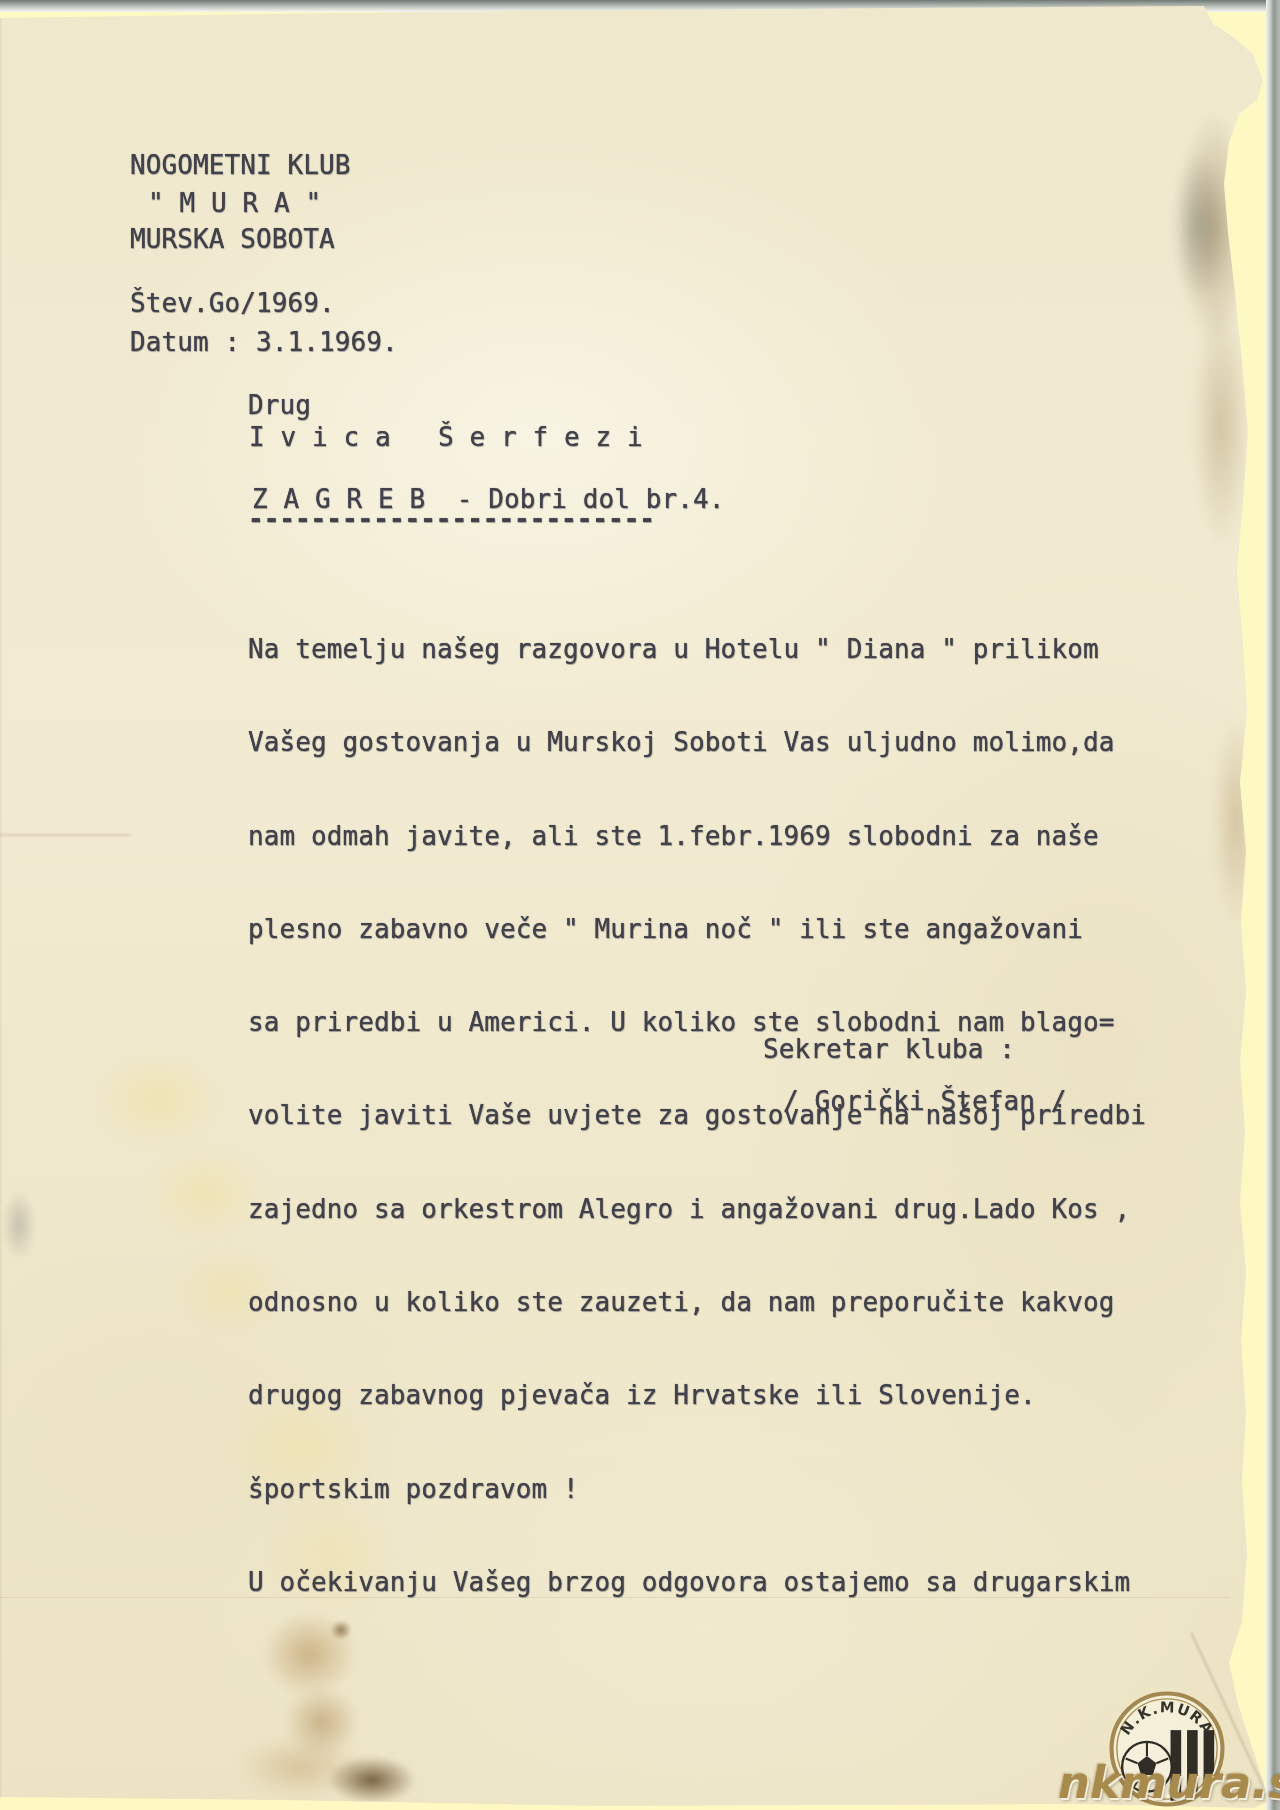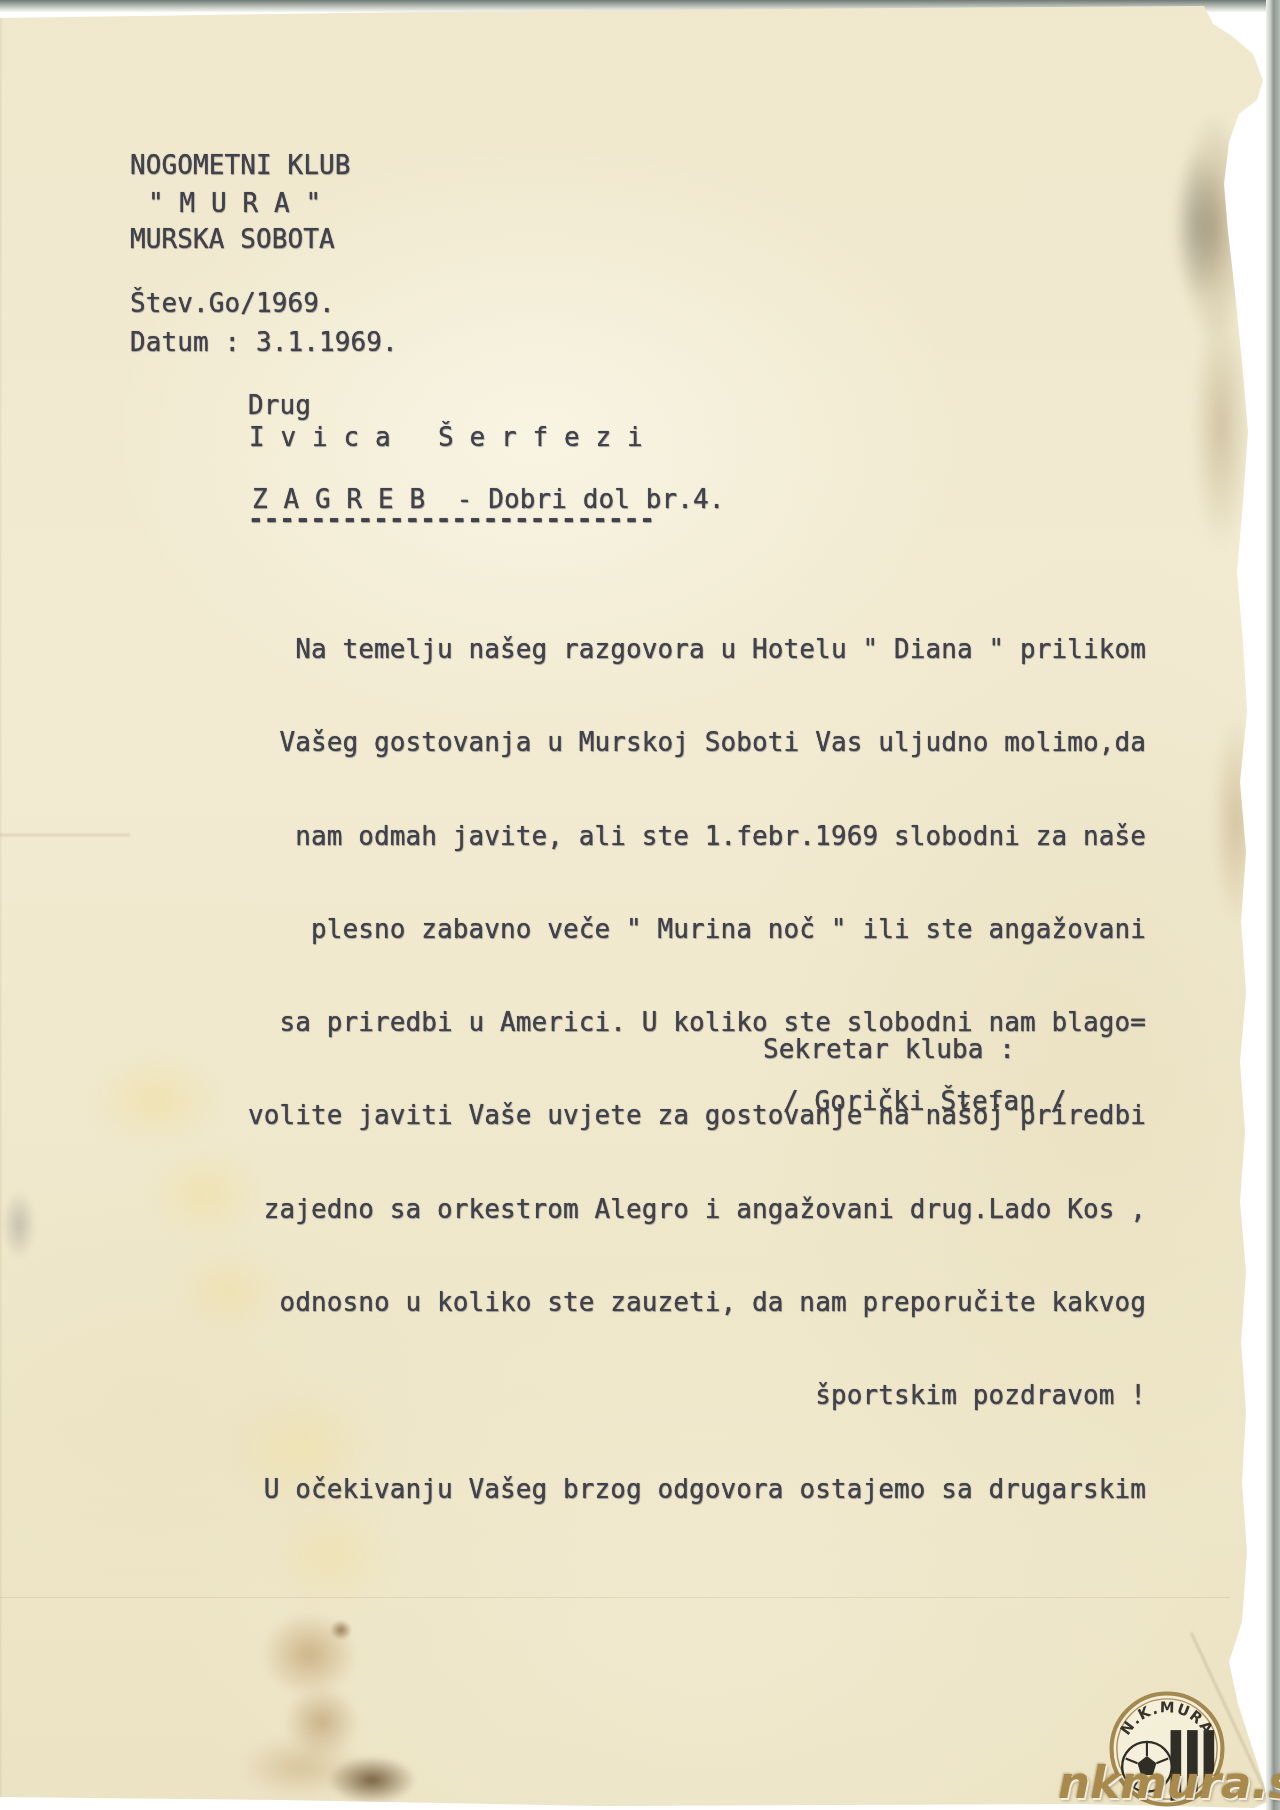--- a/index.html
+++ b/index.html
@@ -1,18 +1,18 @@
 <!DOCTYPE html>
 <html><head>
 <meta charset="utf-8">
 <style>
   html,body{margin:0;padding:0;background:#888;}
   .scan{
     position:relative;width:1280px;height:1810px;margin:0 auto;
-    background:#ffffff;overflow:hidden;
+    background:#fef9c3;overflow:hidden;
     font-family:"DejaVu Sans Mono","Liberation Mono",monospace;
   }
   
   .frame-top{position:absolute;top:0;left:0;width:100%;height:12px;z-index:1;
     background:linear-gradient(180deg,#6f7874 0%,#9aa29c 30%,#c3c9c2 60%,#e4e7e1 85%,#f6f7f2 100%);}
   .frame-right{position:absolute;top:0;right:0;width:14px;height:100%;z-index:1;
     background:linear-gradient(90deg,#f0f2ec 0%,#c9cfc8 30%,#8f9690 55%,#b5bbb5 100%);}
   
   .paper{
     position:absolute;inset:0;z-index:2;
@@ -43,21 +43,21 @@
   }
   .letterhead-1{left:130px;top:152px;}
   .letterhead-2{left:148px;top:190px;}
   .letterhead-3{left:130px;top:226px;}
   .ref-number{left:130px;top:290px;}
   .ref-date{left:130px;top:329px;}
   .salutation{left:248px;top:392px;}
   .recipient-name{left:249px;top:424px;}
   .recipient-address{left:252px;top:486px;}
   .address-underline{left:248px;top:506px;font-weight:bold;letter-spacing:0;}
-  .body-par{left:248px;top:582px;text-align:right;}
+  .body-par{left:248px;top:582px;}
   .body-par .line{position:relative;height:39.3px;}
   .sig-role{left:763px;top:1036px;}
   .sig-name{left:783px;top:1088px;}
   
   .stain{position:absolute;border-radius:50%;pointer-events:none;}
   .st-tear1{left:1178px;top:112px;width:72px;height:232px;filter:blur(4px);
     background:radial-gradient(closest-side,rgba(146,125,88,0.55),rgba(146,125,88,0));}
   .st-tear2{left:1192px;top:300px;width:58px;height:250px;filter:blur(5px);
     background:radial-gradient(closest-side,rgba(165,143,100,0.42),rgba(165,143,100,0));}
   .st-tear-gray{left:1172px;top:150px;width:52px;height:150px;filter:blur(5px);
@@ -144,20 +144,21 @@
 
     <div class="tw body-par">
       <div class="line">Na temelju našeg razgovora u Hotelu " Diana " prilikom</div>
       <div class="line">Vašeg gostovanja u Murskoj Soboti Vas uljudno molimo,da</div>
       <div class="line">nam odmah javite, ali ste 1.febr.1969 slobodni za naše</div>
       <div class="line">plesno zabavno veče " Murina noč " ili ste angažovani</div>
       <div class="line">sa priredbi u Americi. U koliko ste slobodni nam blago=</div>
       <div class="line">volite javiti Vaše uvjete za gostovanje na našoj priredbi</div>
       <div class="line">zajedno sa orkestrom Alegro i angažovani drug.Lado Kos ,</div>
       <div class="line">odnosno u koliko ste zauzeti, da nam preporučite kakvog</div>
+      <div class="line">drugog zabavnog pjevača iz Hrvatske ili Slovenije.</div>
       <div class="line">športskim pozdravom !</div>
       <div class="line">U očekivanju Vašeg brzog odgovora ostajemo sa drugarskim</div>
     </div>
 
     <div class="tw sig-role">Sekretar kluba :</div>
     <div class="tw sig-name">/ Gorički Štefan /</div>
   </div>
 
   <svg class="crest" viewBox="0 0 100 100">
     <defs>

